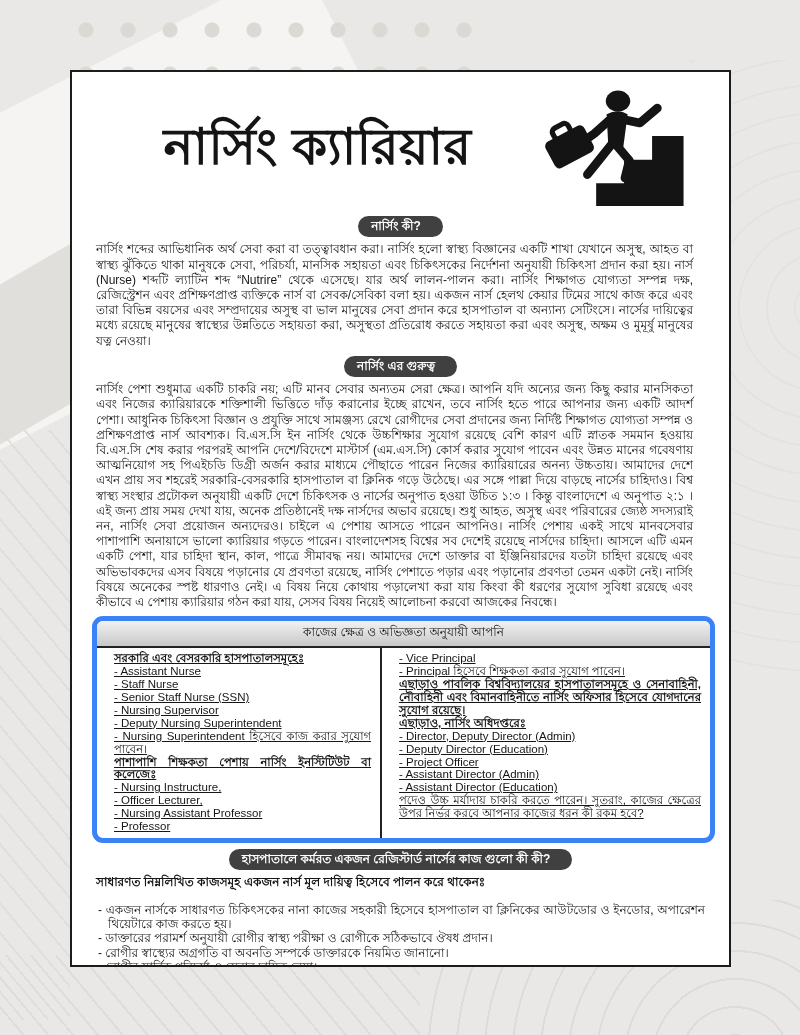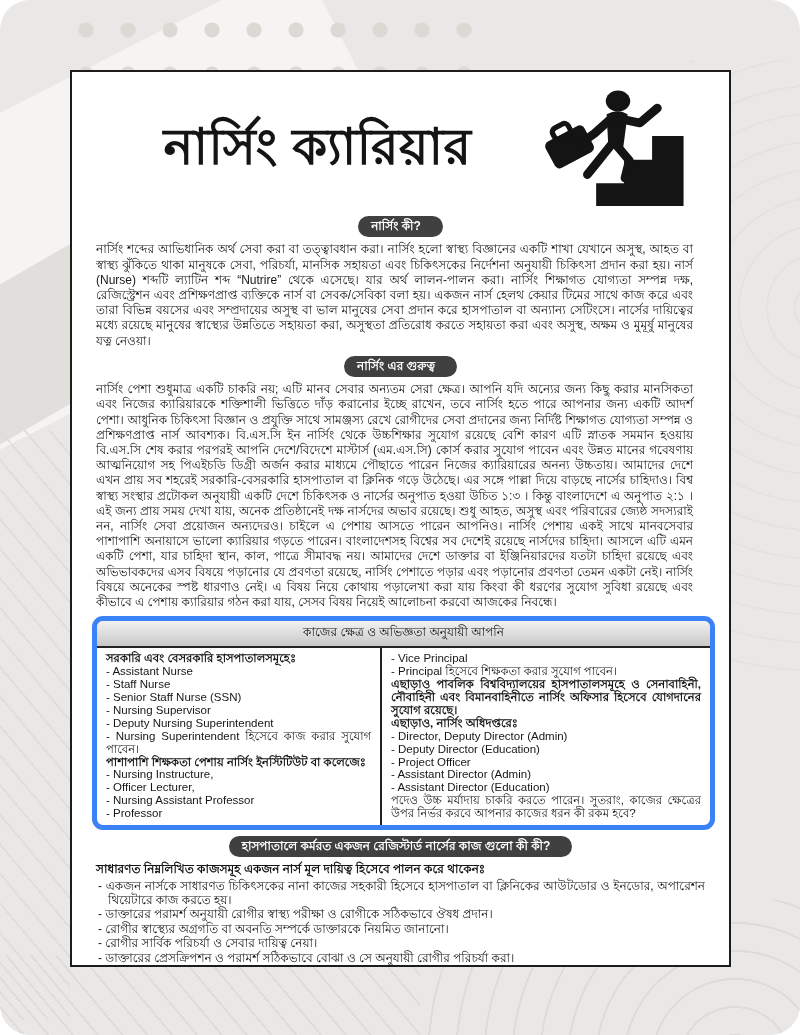--- a/index.html
+++ b/index.html
@@ -1,21 +1,20 @@
 <!DOCTYPE html>
 <html><head>
 <meta charset="utf-8">
 <style>
   html,body{margin:0;padding:0;}
   .page{
     position:relative; width:800px; height:1035px;
     background:#eae8e6; overflow:hidden;
     font-family:"Liberation Sans","DejaVu Sans",sans-serif;
     color:#161616;
-    border-radius:30px;
   }
   
   .bg-band{position:absolute; left:-160px; top:70px; width:560px; height:300px;
     background:#f5f4f3; transform:rotate(-27deg); z-index:0;}
   .bg-dots{position:absolute; left:55px; top:0; width:440px; height:345px; z-index:0;
     background-image:radial-gradient(circle,#dcd8d4 7px,transparent 8px);
     background-size:42px 44px; background-position:10px 8px;}
   .bg-tri{position:absolute; left:-30px; top:270px; width:110px; height:160px;
     background:#d8d5d2; transform:skewY(-30deg); opacity:.7; z-index:0;}
   .bg-lines{position:absolute; left:0; top:430px; width:70px; height:590px; z-index:0;
@@ -44,27 +43,27 @@
     padding:3px 22px 4px 13px; font-size:12px; font-weight:700; line-height:1.2;}
 
   .para{margin:2px 36px 3px 24px; text-align:justify; font-size:12px; line-height:15.2px; flex:0 0 auto;}
   .bold-line{font-weight:700; text-align:left; margin-bottom:1px;}
 
   .two-col-box{margin:3px 14px 2px 20px; border:5px solid #3b82f6; border-radius:11px;
     overflow:hidden; flex:0 0 auto; background:#ffffff;}
   .box-header{background:linear-gradient(#f2f2f2,#c8c8c8); border-bottom:2px solid #222222;
     text-align:center; font-size:12px; padding:2px 4px 3px 4px; color:#111;}
   .box-cols{display:flex;}
-  .col{padding:4px 9px 5px 9px; font-size:11.5px; line-height:12.9px; box-sizing:border-box;}
+  .col{padding:4px 9px 5px 17px; font-size:11.5px; line-height:12.9px; box-sizing:border-box;text-decoration:underline;}
   .col-left{flex:0 0 46.5%; border-right:2px solid #222222;}
   .col-right{flex:1;}
   .cell-line{text-align:justify;}
   .cell-line.bold{font-weight:700;}
 
-  .bullets{margin:0 24px 4px 26px; flex:0 0 auto;}
+  .bullets{margin:11px 24px 4px 26px; flex:0 0 auto;}
   .bullet{font-size:12px; line-height:14.4px; padding-left:10px; text-indent:-10px; text-align:justify;}
 </style>
 </head>
 <body>
 
 <div class="page">
   <div class="bg-band"></div>
   <div class="bg-dots"></div>
   <div class="bg-tri"></div>
   <div class="bg-lines"></div>

